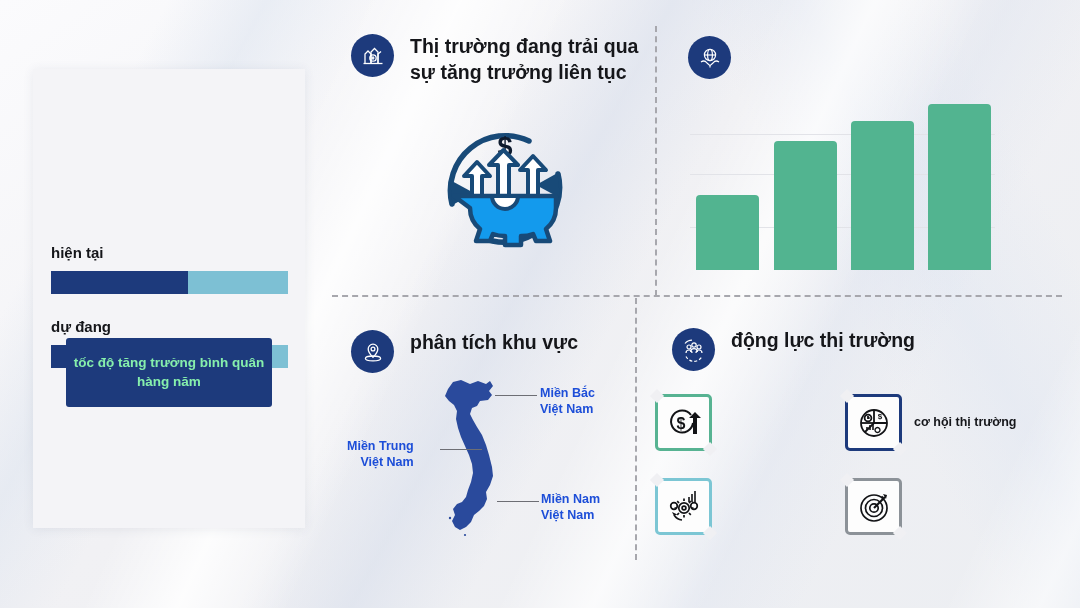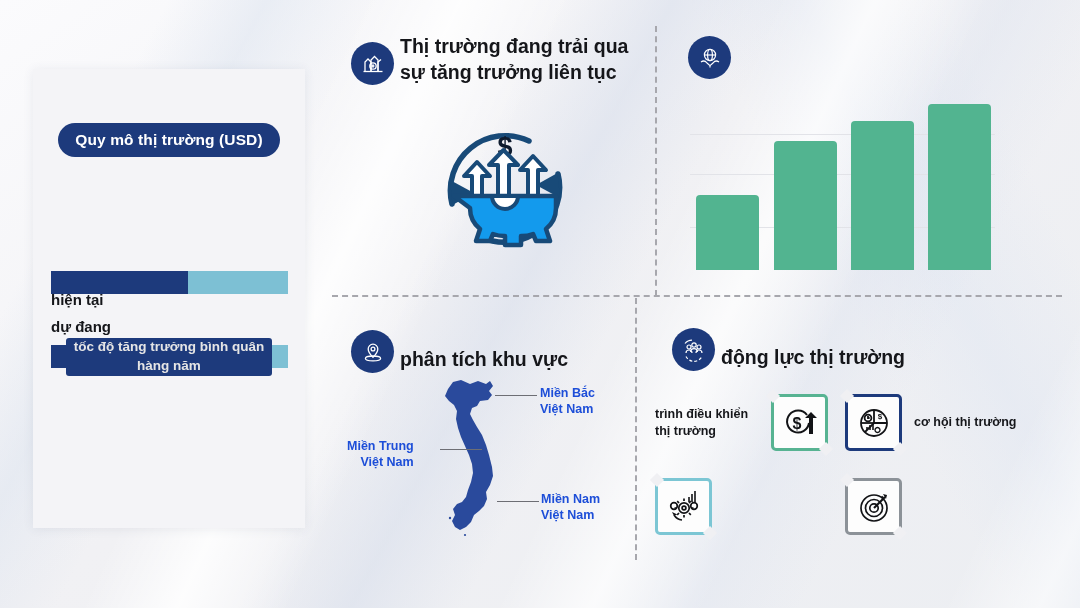--- a/index.html
+++ b/index.html
@@ -75,41 +75,41 @@
     justify-content: center;
     letter-spacing: .1px;
   }
   .metric-label {
     position: absolute;
     left: 18px;
     font-size: 15px;
     font-weight: bold;
     color: #15161a;
   }
-  #label-current  { top: 175px; margin-top: 47px; }
+  #label-current  { top: 175px; }
   #label-forecast { top: 249px; }
   .progress-track {
     position: absolute;
     left: 18px;
     width: 237px; height: 23px;
     background: #7dc0d4;
   }
   #progress-current  { top: 202px; }
   #progress-forecast { top: 276px; }
   .progress-fill {
     height: 100%;
     background: #1d3a7c;
   }
   #cagr-box {
     position: absolute;
     left: 33px; top: 269px;
-    width: 206px; height: 38px;
+    width: 206px; height: 69px;
     background: #1d3a7c;
     border-radius: 3px;
-    color: #e5e5e5;
+    color: #86efac;
     font-size: 13.5px;
     font-weight: bold;
     line-height: 1.38;
     text-align: center;
     display: flex;
     align-items: center;
     justify-content: center;
   }
   #cagr-value-box {
     position: absolute;
@@ -122,22 +122,22 @@
     justify-content: center;
     color: #111214;
     font-size: 31px;
     font-weight: bold;
   }
 
   
   .section-header {
     position: absolute;
     display: flex;
-    align-items: flex-end;
-    gap: 6px;
+    align-items: flex-start;
+    gap: 16px;
   }
   .badge-icon {
     width: 43px; height: 43px;
     border-radius: 50%;
     background: #1d3a7c;
     flex: 0 0 auto;
     display: flex;
     align-items: center;
     justify-content: center;
   }
@@ -260,21 +260,20 @@
 
 <div id="bg-texture"></div>
 <div id="bg-texture-2"></div>
 
 <div class="divider" id="divider-vertical-top"></div>
 <div class="divider" id="divider-horizontal"></div>
 <div class="divider" id="divider-vertical-bottom"></div>
 
 <div id="market-size-card">
 
-  <div id="market-size-pill">Quy mô thị trường (USD)</div>
 
   <div class="metric-label" id="label-current">hiện tại</div>
   <div class="progress-track" id="progress-current">
     <div class="progress-fill" style="width:58%"></div>
   </div>
 
   <div class="metric-label" id="label-forecast">dự đang</div>
   <div class="progress-track" id="progress-forecast">
     <div class="progress-fill" style="width:85%"></div>
   </div>
@@ -384,21 +383,20 @@
       <path d="M5 19.5 a9 9 0 0 0 16 0" stroke-dasharray="3 2"></path>
       <path d="M4 6.5 a9 9 0 0 1 7 -3.4"></path>
     </svg>
   </div>
   <div class="section-title">động lực thị trường</div>
 </div>
 
 <div id="drivers-grid">
 
   <div class="driver-item" id="driver-0">
-    <div class="driver-label">trình điều khiển thị trường</div>
     <div class="icon-tile" style="border-color:#57b392">
       <svg width="34" height="34" viewBox="0 0 34 34" fill="none" stroke="#121316" stroke-width="2">
         <path d="M24 9 A11 11 0 1 0 26 17"></path>
         <text x="14" y="23" font-family="'Liberation Sans', sans-serif" font-size="16" font-weight="bold" fill="#121316" stroke="none" text-anchor="middle">$</text>
         <path d="M26 28 V12 l-4 0 l6 -6 l6 6 l-4 0 V28 Z" fill="#121316" stroke="none"></path>
       </svg>
     </div>
   </div>
 
   <div class="driver-item" id="driver-1">

